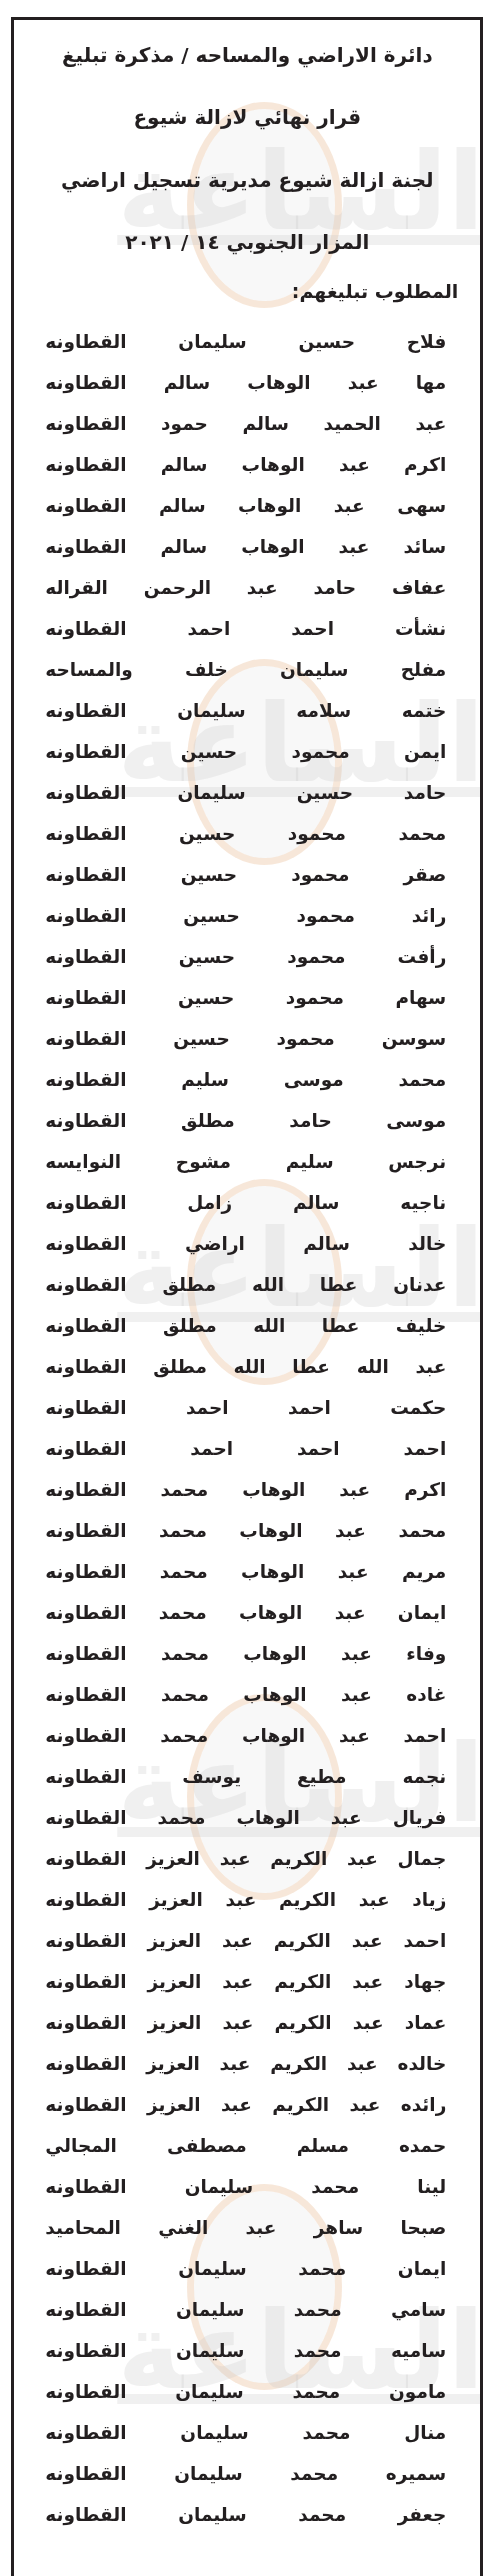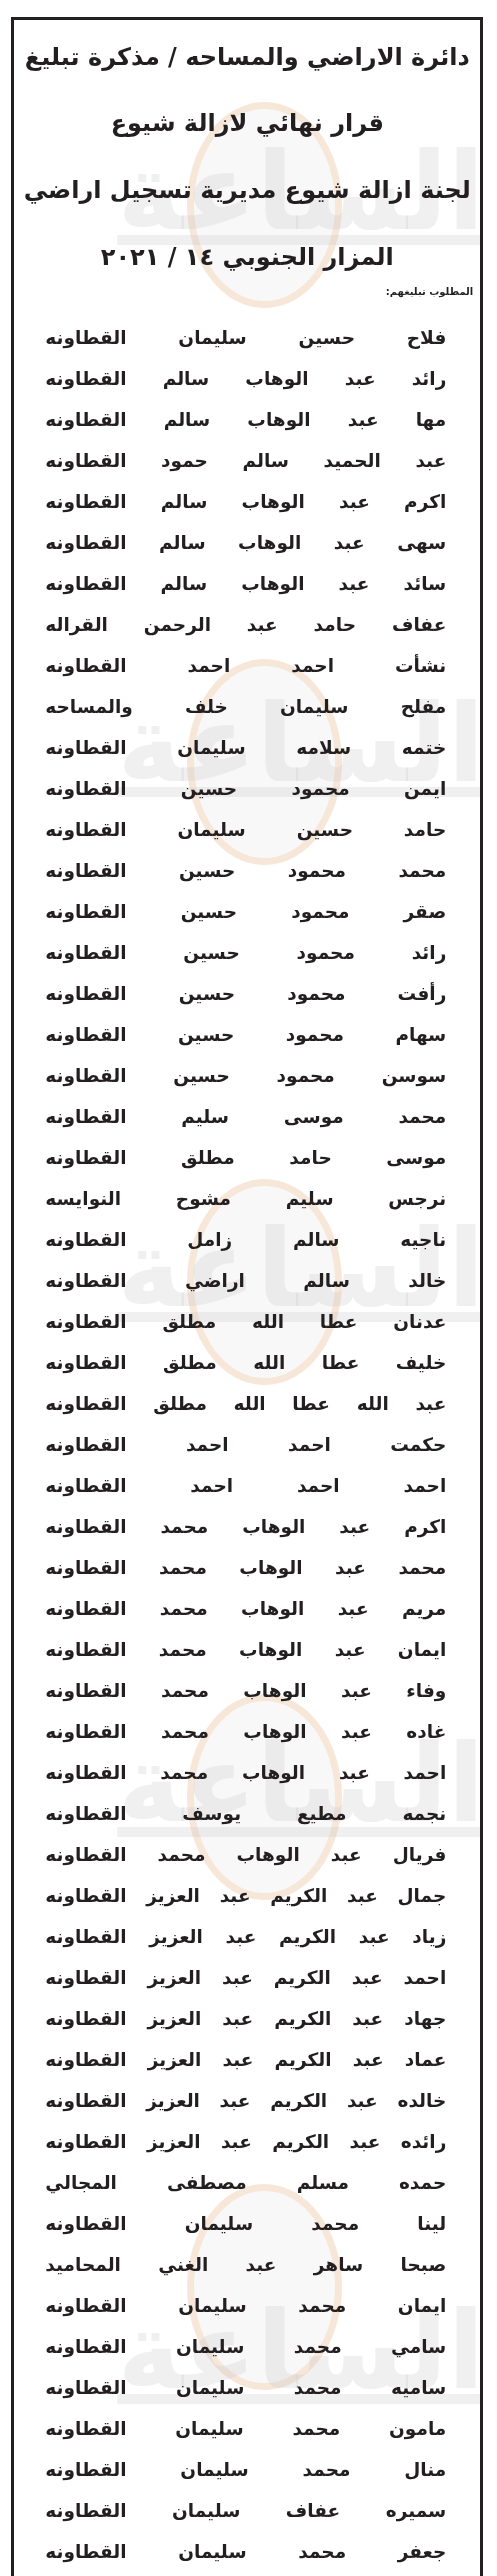--- a/index.html
+++ b/index.html
@@ -49,33 +49,33 @@
     text-decoration: underline;
   }
   .content {
     position: relative;
     direction: rtl;
     z-index: 2;
   }
   .title {
     text-align: center;
     font-weight: bold;
-    font-size: 24px;
+    font-size: 20px;
     line-height: 1.1;
     margin: 0;
   }
   .title-1 { margin-top: 24px; }
   .title-2 { margin-top: 40px; text-align: center; }
   .title-3 { margin-top: 41px; }
   .title-4 { margin-top: 40px; }
   .intro {
     font-weight: bold;
-    font-size: 10px;
-    padding-right: 7px;
-    margin-top: 16px;
+    font-size: 19px;
+    padding-right: 22px;
+    margin-top: 27px;
     text-align: right;
   }
   .names {
     list-style: none;
     margin: 0;
     padding: 0 34px 0 31px;
   }
   .names li {
     font-size: 18.5px;
     font-weight: bold;
@@ -109,21 +109,20 @@
   <div class="content">
     <h1 class="title title-1">دائرة الاراضي والمساحه / مذكرة تبليغ</h1>
     <h2 class="title title-2">قرار نهائي لازالة شيوع</h2>
     <h2 class="title title-3">لجنة ازالة شيوع مديرية تسجيل اراضي</h2>
     <h2 class="title title-4">المزار الجنوبي ١٤ / ٢٠٢١</h2>
 
     <div class="intro">المطلوب تبليغهم:</div>
 
     <ul class="names">
       <li>فلاح حسين سليمان القطاونه</li>
-      <li>رائد عبد الوهاب سالم القطاونه</li>
       <li>مها عبد الوهاب سالم القطاونه</li>
       <li>عبد الحميد سالم حمود القطاونه</li>
       <li>اكرم عبد الوهاب سالم القطاونه</li>
       <li>سهى عبد الوهاب سالم القطاونه</li>
       <li>سائد عبد الوهاب سالم القطاونه</li>
       <li>عفاف حامد عبد الرحمن القراله</li>
       <li>نشأت احمد احمد القطاونه</li>
       <li>مفلح سليمان خلف والمساحه</li>
       <li>ختمه سلامه سليمان القطاونه</li>
       <li>ايمن محمود حسين القطاونه</li>
@@ -161,20 +160,20 @@
       <li>خالده عبد الكريم عبد العزيز القطاونه</li>
       <li>رائده عبد الكريم عبد العزيز القطاونه</li>
       <li>حمده مسلم مصطفى المجالي</li>
       <li>لينا محمد سليمان القطاونه</li>
       <li>صبحا ساهر عبد الغني المحاميد</li>
       <li>ايمان محمد سليمان القطاونه</li>
       <li>سامي محمد سليمان القطاونه</li>
       <li>ساميه محمد سليمان القطاونه</li>
       <li>مامون محمد سليمان القطاونه</li>
       <li>منال محمد سليمان القطاونه</li>
-      <li>سميره عفاف سليمان القطاونه</li>
+      <li>سميره محمد سليمان القطاونه</li>
       <li>جعفر محمد سليمان القطاونه</li>
 
     </ul>
 
   </div>
 </div>
 
 
 </body></html>

